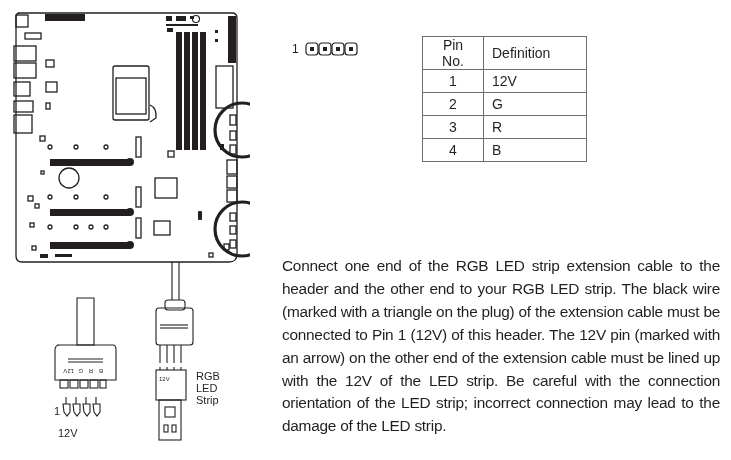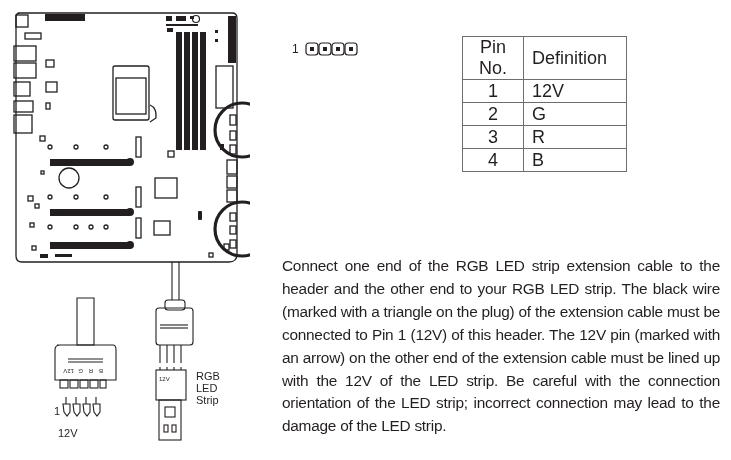--- a/index.html
+++ b/index.html
@@ -1,20 +1,20 @@
 <!DOCTYPE html>
 <html><head>
 <meta charset="utf-8">
 <style>
   html, body { margin:0; padding:0; background:#fff; }
   body { width:731px; height:460px; position:relative; overflow:hidden; font-family:"Liberation Sans", sans-serif; color:#231f20; }
   .abs { position:absolute; }
   #board { left:0; top:0; }
   #header-glyph { left:292px; top:42px; display:flex; align-items:center; gap:6px; font-size:12px; }
-  #pin-table { left:462px; top:36px; border-collapse:collapse; font-size:18px;padding-left:19px; }
+  #pin-table { left:422px; top:36px; border-collapse:collapse; font-size:14px;padding-left:19px; }
   #pin-table td, #pin-table th { border:1px solid #6d6e71; height:22px; padding:0 8px; font-weight:normal; text-align:left; }
   #pin-table th { height:22px; }
   #pin-table td.num, #pin-table th.num { text-align:center; width:44px; }
   #pin-table td.def, #pin-table th.def { width:86px;margin-top:23px; }
   #desc { left:282px; top:255px; width:438px; font-size:15.4px; line-height:22.9px; text-align:justify; letter-spacing:-0.25px; }
   #cables { left:0; top:262px; }
 </style>
 </head>
 <body>
 

